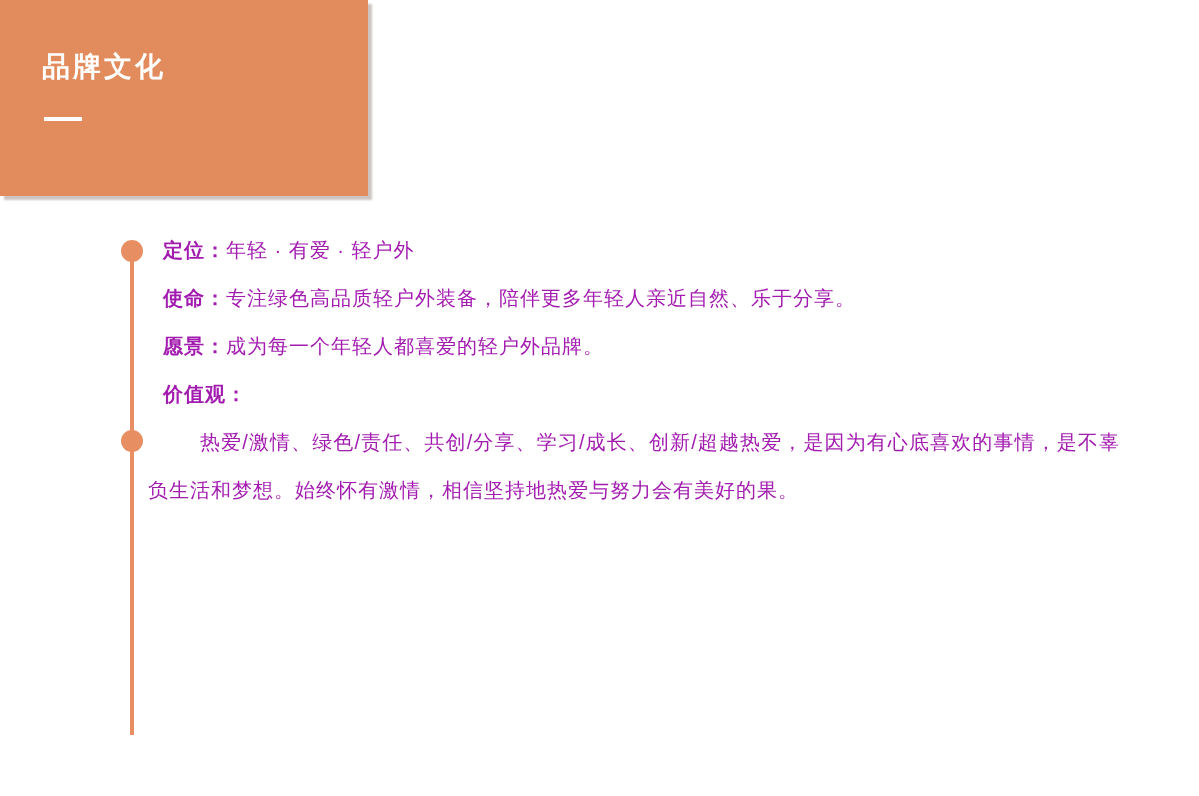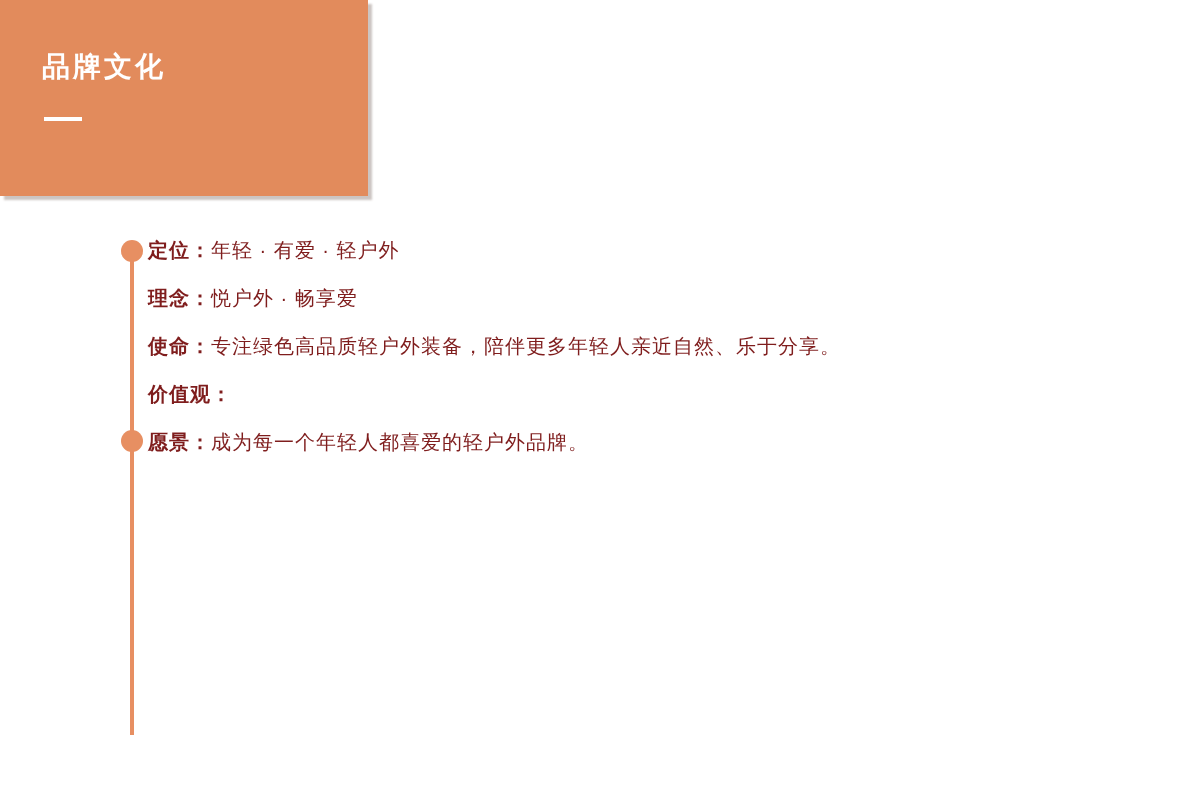--- a/index.html
+++ b/index.html
@@ -47,26 +47,26 @@
     width: 22px; height: 22px;
     border-radius: 50%;
     background: #E78F62;
   }
   .dot-1 { left: 121px; top: 240px; }
   .dot-2 { left: 121px; top: 430px; }
 
   
   .content {
     position: absolute;
-    left: 133px; top: 226px;
+    left: 148px; top: 226px;
     width: 972px;
     font-size: 20px;
     line-height: 48px;
     letter-spacing: 1px;
-    color: #7f1d1d;
+    color: #a21caf;
   }
   .item { padding-left: 15px; white-space: nowrap; }
   .item .label { font-weight: bold; }
   .para {
     text-align: justify;
     text-indent: 52px;
     word-break: break-all;
   }
 </style>
 </head>
@@ -79,24 +79,22 @@
 
 <div class="timeline-line"></div>
 <div class="timeline-dot dot-1"></div>
 <div class="timeline-dot dot-2"></div>
 
 <div class="content">
   <div class="item">
     <span class="label">定位：</span><span class="value">年轻 · 有爱 · 轻户外</span>
   </div>
   <div class="item">
-    <span class="label">理念：</span><span class="value">悦户外 · 畅享爱</span>
+    <span class="label">使命：</span><span class="value">专注绿色高品质轻户外装备，陪伴更多年轻人亲近自然、乐于分享。</span>
   </div>
   <div class="item">
-    <span class="label">使命：</span><span class="value">专注绿色高品质轻户外装备，陪伴更多年轻人亲近自然、乐于分享。</span>
+    <span class="label">愿景：</span><span class="value">成为每一个年轻人都喜爱的轻户外品牌。</span>
   </div>
   <div class="item">
     <span class="label">价值观：</span><span class="value"></span>
   </div>
-  <div class="item">
-    <span class="label">愿景：</span><span class="value">成为每一个年轻人都喜爱的轻户外品牌。</span>
-  </div>
+  <div class="para">热爱/激情、绿色/责任、共创/分享、学习/成长、创新/超越热爱，是因为有心底喜欢的事情，是不辜负生活和梦想。始终怀有激情，相信坚持地热爱与努力会有美好的果。</div>
 </div>
 
 </body></html>

